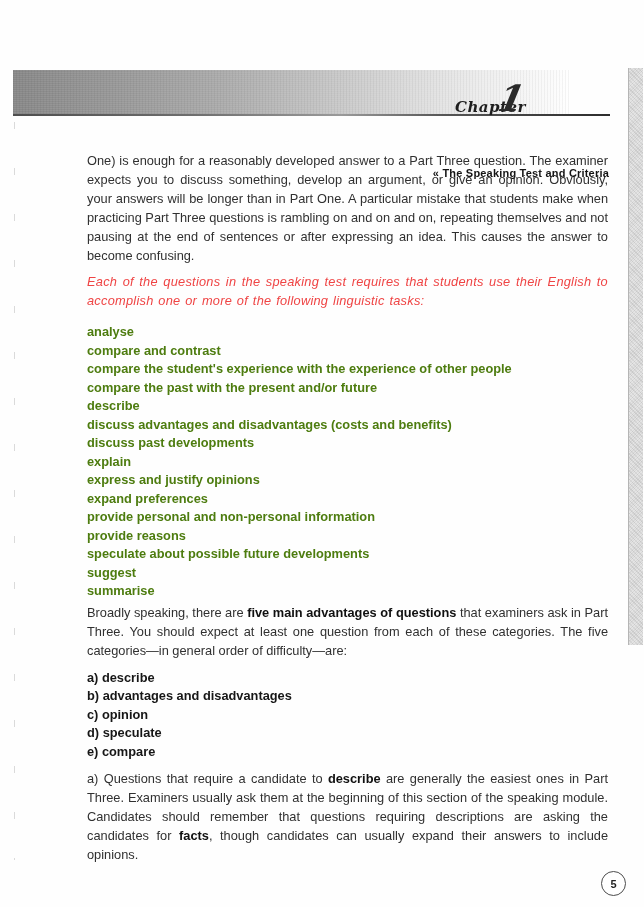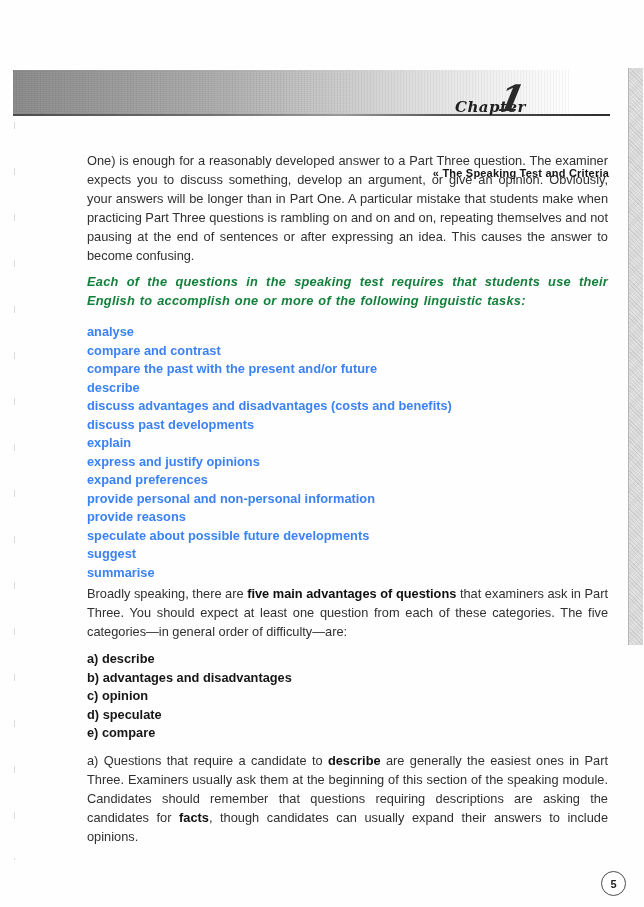--- a/index.html
+++ b/index.html
@@ -54,25 +54,25 @@
     background:repeating-linear-gradient(180deg,#bdbdbd 0 7px,rgba(0,0,0,0) 7px 46px);
   }
 
   
   .content{
     position:absolute;left:87px;top:151px;width:521px;
     color:#303030;font-size:12.8px;line-height:19px;
   }
   .content p{margin:0;text-align:justify;}
   .p-lead{margin-top:7px !important;
-    font-style:italic;font-weight:700;color:#15803d;
+    font-style:italic;font-weight:400;color:#ef4444;
     letter-spacing:.25px;word-spacing:1px;}
   .task-list{margin-top:13px;}
   .task-list .list-item{
-    font-weight:700;color:#3b82f6;font-size:12.8px;line-height:18.5px;
+    font-weight:700;color:#4d7c0f;font-size:12.8px;line-height:18.5px;
   }
   .p-cat{margin-top:2px !important;}
   .cat-list{margin-top:9px;}
   .cat-list .list-item{
     font-weight:700;color:#161616;font-size:12.8px;line-height:18.5px;
   }
   .p-desc{margin-top:8px !important;}
   .b{font-weight:700;color:#101010;}
 
   
@@ -96,20 +96,21 @@
 
   <div class="edge-strip"></div>
   <div class="fold-line"></div>
 
   <div class="content">
     <p>One) is enough for a reasonably developed answer to a Part Three question. The examiner expects you to discuss something, develop an argument, or give an opinion. Obviously, your answers will be longer than in Part One. A particular mistake that students make when practicing Part Three questions is rambling on and on and on, repeating themselves and not pausing at the end of sentences or after expressing an idea. This causes the answer to become confusing.</p>
     <p class="p-lead">Each of the questions in the speaking test requires that students use their English to accomplish one or more of the following linguistic tasks:</p>
     <div class="task-list">
         <div class="list-item">analyse</div>
         <div class="list-item">compare and contrast</div>
+        <div class="list-item">compare the student's experience with the experience of other people</div>
         <div class="list-item">compare the past with the present and/or future</div>
         <div class="list-item">describe</div>
         <div class="list-item">discuss advantages and disadvantages (costs and benefits)</div>
         <div class="list-item">discuss past developments</div>
         <div class="list-item">explain</div>
         <div class="list-item">express and justify opinions</div>
         <div class="list-item">expand preferences</div>
         <div class="list-item">provide personal and non-personal information</div>
         <div class="list-item">provide reasons</div>
         <div class="list-item">speculate about possible future developments</div>

